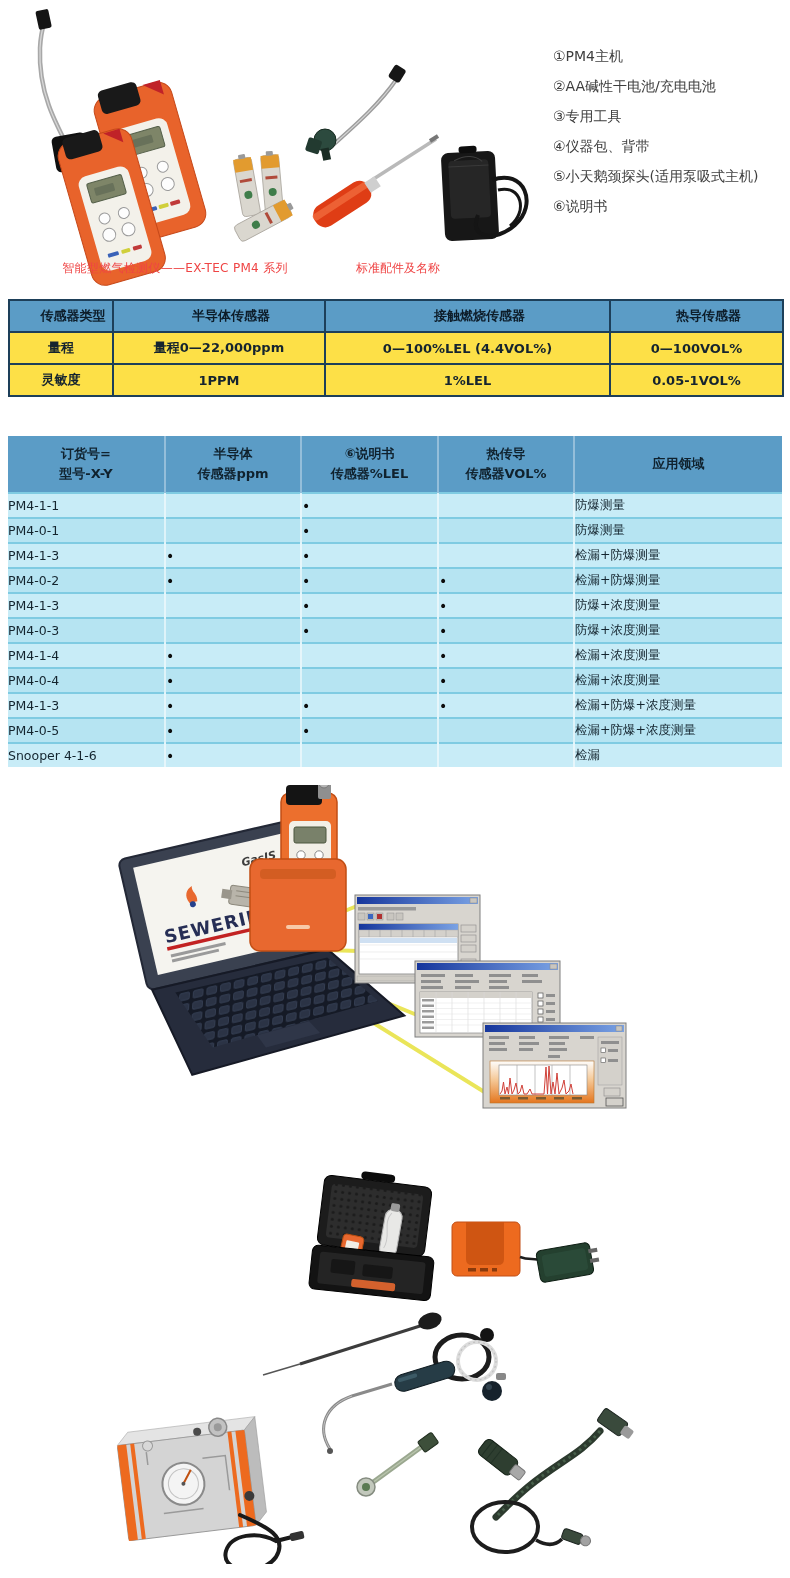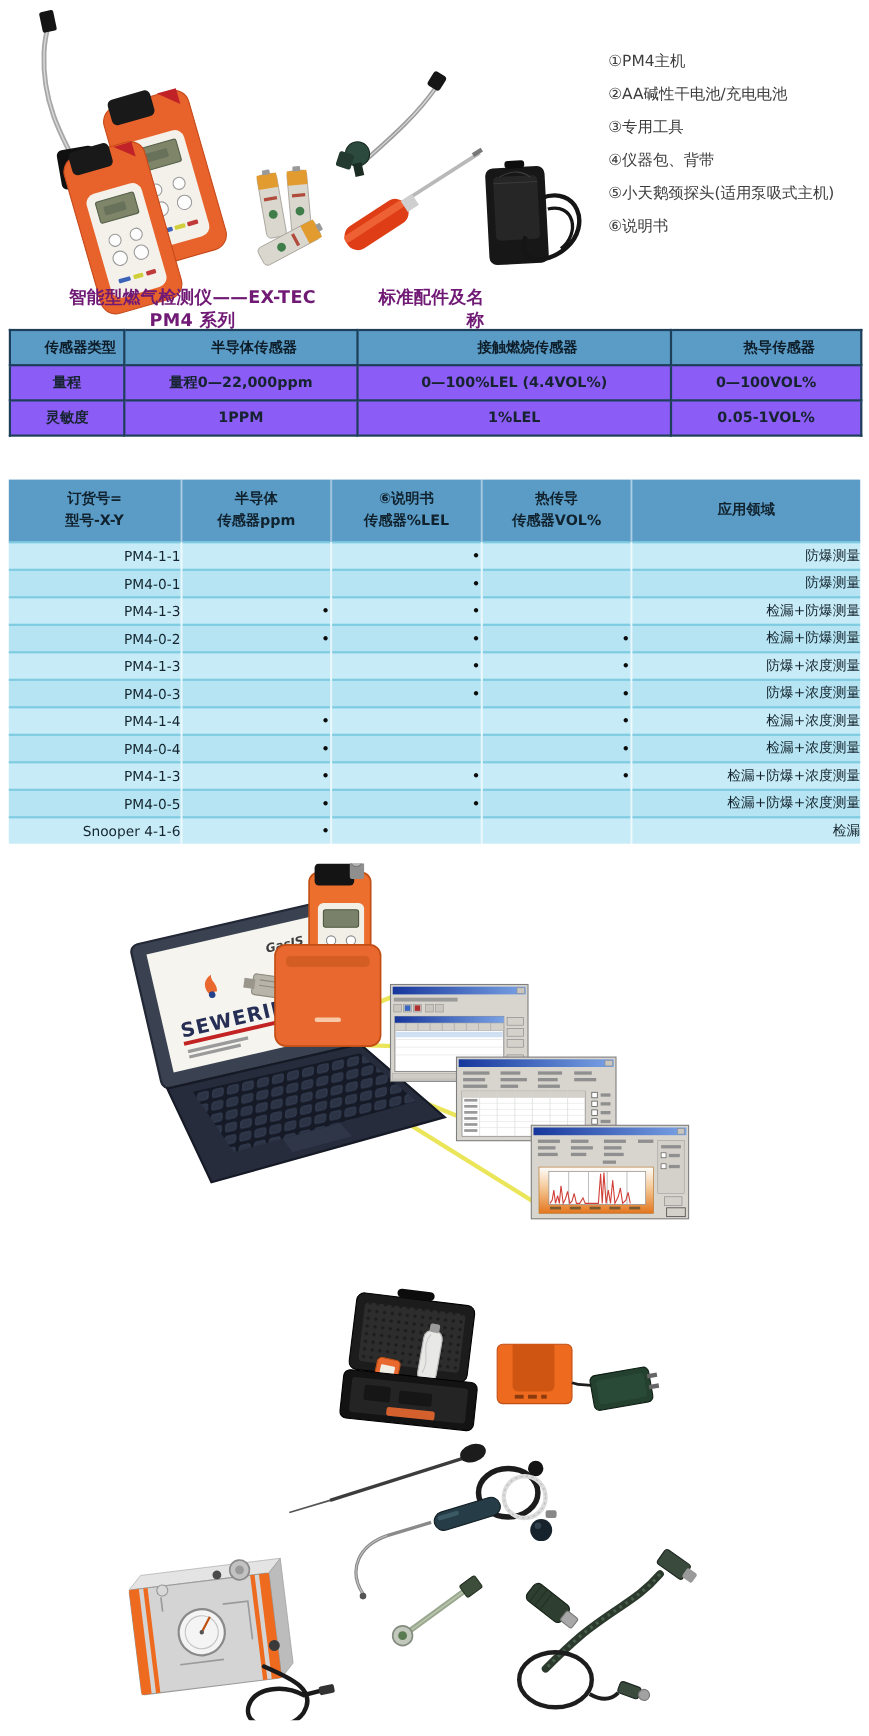--- a/index.html
+++ b/index.html
@@ -5,38 +5,38 @@
   html,body{margin:0;padding:0;background:#ffffff;}
   body{font-family:"DejaVu Sans","Liberation Sans",sans-serif;}
   #page{position:relative;width:790px;height:1564px;background:#ffffff;overflow:hidden;}
 
   
   .acc-list{position:absolute;left:553px;top:46px;display:flex;flex-direction:column;gap:10px;
             font-size:14px;color:#3d3d3d;}
   .acc-list .item{line-height:20px;white-space:nowrap;}
 
   
-  .caption{position:absolute;top:260px;font-size:16px;font-weight:700;color:#701a75;}
+  .caption{position:absolute;top:260px;font-size:12px;font-weight:400;color:#ef4444;}
   .caption.left{left:40px;width:270px;text-align:center;letter-spacing:.3px;}
   .caption.right{left:340px;width:100px;text-align:right;}
 
   
   table{border-spacing:0;}
   .t1{position:absolute;left:8px;top:299px;width:774px;border-collapse:collapse;table-layout:fixed;}
   .t1 td{border:2px solid #1d3f59;height:30px;text-align:center;vertical-align:middle;
-         font-size:13px;font-weight:700;color:#15242f;background:#8b5cf6;padding:0;}
+         font-size:13px;font-weight:700;color:#15242f;background:#fde047;padding:0;}
   .t1 tr.hd td{background:#5b9cc6;color:#0d1d2a;padding-left:24px;}
 
   
   .t2{position:absolute;left:8px;top:436px;width:774px;border-collapse:collapse;table-layout:fixed;}
   .t2 th{background:#5b9cc6;color:#10222e;font-size:13px;font-weight:700;height:56px;
          padding:0;text-align:center;vertical-align:middle;border-left:2px solid rgba(255,255,255,.35);}
   .t2 th:first-child{border-left:none;}
   .t2 th span{display:block;line-height:1.55;}
-  .t2 td{height:23px;text-align:right;vertical-align:middle;font-size:12.5px;color:#14252f;
+  .t2 td{height:23px;text-align:left;vertical-align:middle;font-size:12.5px;color:#14252f;
          padding:0;border-left:2px solid rgba(255,255,255,.55);border-top:2px solid #7fcbe2;}
   .t2 td:first-child{border-left:none;}
   .t2 tbody tr:nth-child(odd) td{background:#c8ecf7;}
   .t2 tbody tr:nth-child(even) td{background:#b6e4f2;}
   .t2 .bullet{font-size:14px;color:#0c0c0c;}
 
   .illu{position:absolute;}
 </style>
 </head>
 <body>

